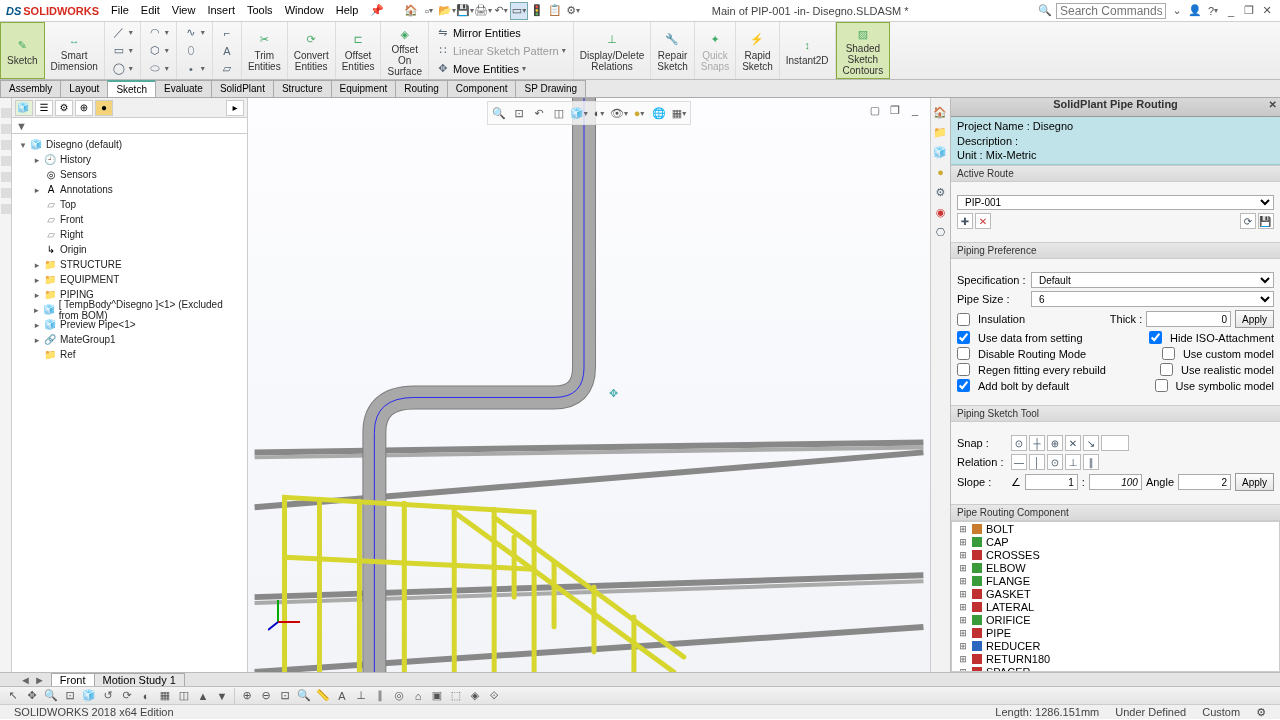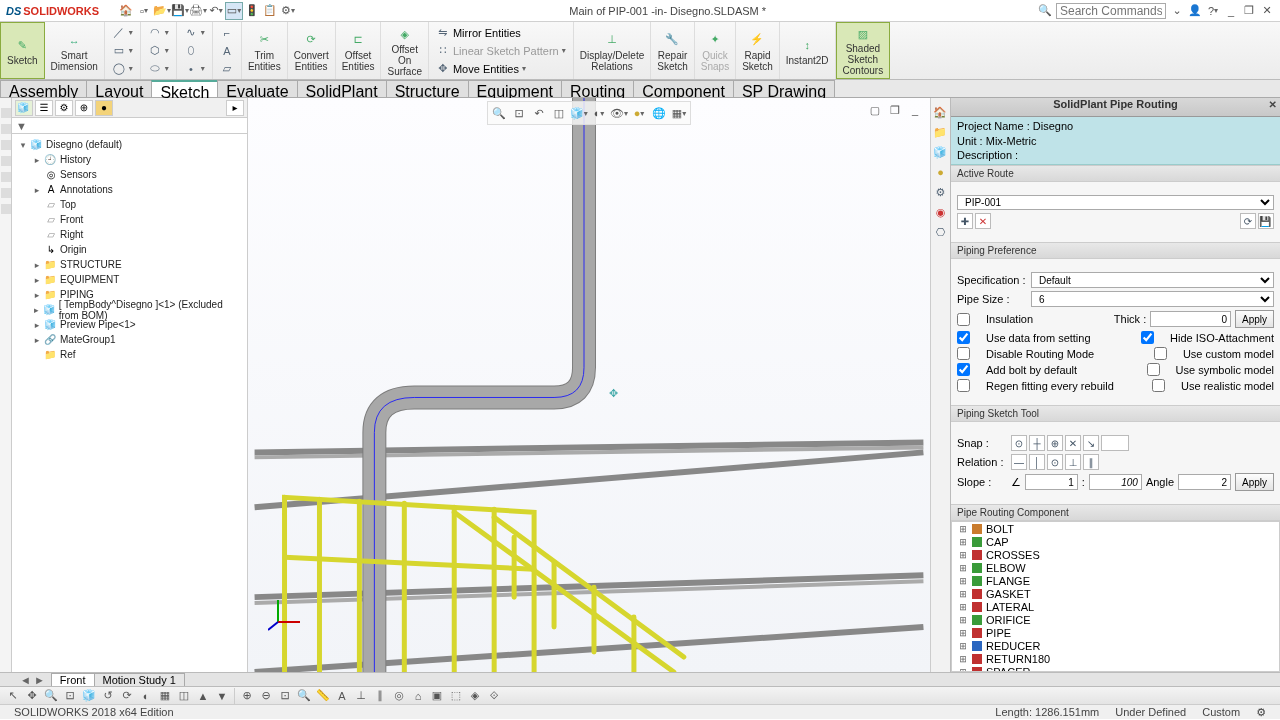--- a/index.html
+++ b/index.html
@@ -20,21 +20,21 @@
 .ribbon { height:58px; background:linear-gradient(#f8f8f8,#ececec); border-bottom:1px solid #bbb; display:flex; align-items:stretch; }
 .ribbon-btn { display:flex; flex-direction:column; align-items:center; justify-content:center; padding:2px 6px; border-right:1px solid #ddd; cursor:pointer; min-width:38px; }
 .ribbon-btn.active { background:#d9e8b7; border:1px solid #8aab3f; }
 .ribbon-ico { width:20px; height:20px; display:flex; align-items:center; justify-content:center; color:#4a6; }
 .ribbon-lbl { font-size:10px; color:#333; line-height:1.1; text-align:center; white-space:pre-line; }
 .ribbon-small { display:flex; flex-direction:column; padding:2px 4px; gap:1px; justify-content:center; border-right:1px solid #ddd; }
 .rsmall { display:flex; align-items:center; gap:3px; font-size:10px; cursor:pointer; height:17px; padding:0 3px; }
 .rico { width:14px; height:14px; display:inline-flex;align-items:center;justify-content:center;color:#567; }
 
 .tabbar { height:18px; background:#e8e8e8; display:flex; border-bottom:1px solid #aaa; }
-.tab { padding:2px 8px; background:#e0e0e0; border:1px solid #aaa; border-bottom:none; margin-right:-1px; font-size:16px; cursor:pointer; }
+.tab { padding:2px 8px; background:#e0e0e0; border:1px solid #aaa; border-bottom:none; margin-right:-1px; font-size:10px; cursor:pointer; }
 .tab.active { background:#fff; border-top:2px solid #5a9; }
 
 .main { display:flex; height:calc(720px - 22px - 58px - 18px - 15px - 18px - 15px); }
 .left-strip { width:12px; background:#f4f4f4; border-right:1px solid #ccc; display:flex; flex-direction:column; gap:6px; padding-top:10px; align-items:center; }
 .left-strip .s { width:10px; height:10px; background:#ddd; }
 .feature-panel { width:236px; background:#fff; border-right:1px solid #ccc; display:flex; flex-direction:column; }
 .fp-tabs { height:20px; background:#f0f0f0; border-bottom:1px solid #ccc; display:flex; align-items:center; gap:2px; padding:0 3px; }
 .fp-tab { width:18px; height:16px; display:inline-flex; align-items:center; justify-content:center; border:1px solid #ccc; background:#fff; font-size:10px; cursor:pointer; }
 .fp-tab.active { background:#e6f2d8; }
 .tree { flex:1; overflow:auto; padding:3px 2px; }
@@ -54,21 +54,21 @@
 
 .task-panel { width:330px; background:#f6f6f6; border-left:1px solid #bbb; display:flex; flex-direction:column; }
 .tp-title { background:linear-gradient(#d8d8d8,#c8c8c8); height:24px; text-align:center; font-size:11px; font-weight:bold; color:#333; border-bottom:1px solid #999; position:relative; }
 .tp-title .x { position:absolute; right:3px; top:1px; color:#444; cursor:pointer; font-size:10px;}
 .tp-info { background:#bfe3e8; padding:2px 6px; font-size:10px; line-height:1.3; border-bottom:1px solid #9cc; }
 .tp-sec-hdr { background:linear-gradient(#e8e8e8,#d8d8d8); padding:2px 6px; font-size:10px; border-top:1px solid #ccc; border-bottom:1px solid #ccc; color:#333; }
 .tp-body { padding:13px 6px; display:flex; flex-direction:column; gap:3px; }
 .tp-row { display:flex; align-items:center; gap:4px; font-size:10px; }
 .tp-input { flex:1; height:16px; border:1px solid #aaa; background:#fff; padding:0 3px; font-size:10px; }
 .tp-btn { height:18px; padding:0 6px; border:1px solid #999; background:linear-gradient(#fdfdfd,#e4e4e4); font-size:10px; cursor:pointer; }
-.tp-chk { display:flex; align-items:center; gap:16px; font-size:10px; }
+.tp-chk { display:flex; align-items:center; gap:8px; font-size:10px; }
 .icon-row { display:flex; gap:2px; align-items:center; }
 .icon-row .ib { width:16px;height:16px;border:1px solid #bbb;display:inline-flex;align-items:center;justify-content:center;background:#fff;cursor:pointer;font-size:10px;color:#456;}
 .comp-tree { border:1px solid #ccc; background:#fff; height:190px; overflow:auto; }
 .comp-row { display:flex; align-items:center; gap:4px; height:13px; padding-left:6px; font-size:10px; cursor:pointer;}
 .ci { width:10px;height:10px;display:inline-block; }
 
 .bottom-tabs { height:14px; background:#e4e4e4; display:flex; align-items:center; border-top:1px solid #bbb; font-size:10px; padding-left:20px; }
 .btab { padding:0 8px; border:1px solid #aaa; border-bottom:none; background:#fff; margin-right:-1px; cursor:pointer;}
 .btab.inactive{background:#e6e6e6;}
 .bottom-toolbar { height:18px; background:linear-gradient(#f4f4f4,#e4e4e4); display:flex; align-items:center; padding:0 4px; gap:1px; border-top:1px solid #bbb;}
@@ -83,20 +83,30 @@
 .pipe-ctr { stroke:#2a2af0; stroke-width:1; fill:none; }
 .beam { stroke:#888; stroke-width:6; fill:none; }
 .beam2 { stroke:#aaa; stroke-width:4; fill:none; }
 .rail { stroke:#d6d62e; stroke-width:5; fill:none; stroke-linecap:round;}
 </style>
 </head>
 <body>
 
 <div class="titlebar">
   <div class="logo"><span class="logo-ds">DS</span> SOLIDWORKS</div>
+  <div class="menu">
+    <span class="menu-item">File</span>
+    <span class="menu-item">Edit</span>
+    <span class="menu-item">View</span>
+    <span class="menu-item">Insert</span>
+    <span class="menu-item">Tools</span>
+    <span class="menu-item">Window</span>
+    <span class="menu-item">Help</span>
+    <span class="menu-item">📌</span>
+  </div>
   <span style="width:12px"></span>
   <span class="tbtn">🏠</span>
   <span class="tbtn">▫<span class="dd">▾</span></span>
   <span class="tbtn">📂<span class="dd">▾</span></span>
   <span class="tbtn">💾<span class="dd">▾</span></span>
   <span class="tbtn">🖨<span class="dd">▾</span></span>
   <span class="tbtn">↶<span class="dd">▾</span></span>
   <span class="tbtn" style="background:#d6e6f6;border-color:#7aa;">▭<span class="dd">▾</span></span>
   <span class="tbtn" style="color:#c33">🚦</span>
   <span class="tbtn">📋</span>
@@ -426,22 +436,22 @@
     <div class="r" style="color:#ca3">●</div>
     <div class="r">⚙</div>
     <div class="r" style="color:#c33">◉</div>
     <div class="r">⎔</div>
   </div>
 
   <div class="task-panel">
     <div class="tp-title"><span>SolidPlant Pipe Routing</span><span class="x">✕</span></div>
     <div class="tp-info">
       <div><span>Project Name :</span> <span>Disegno</span></div>
+      <div><span>Description :</span> <span></span></div>
       <div><span>Unit :</span> <span>Mix-Metric</span></div>
-      <div><span>Description :</span> <span></span></div>
     </div>
     <div class="tp-sec-hdr">Active Route</div>
     <div class="tp-body">
       <select class="tp-input"><option>PIP-001</option></select>
       <div class="icon-row">
         <span class="ib">✚</span>
         <span class="ib" style="color:#c33">✕</span>
         <span style="flex:1"></span>
         <span class="ib">⟳</span>
         <span class="ib">💾</span>
@@ -484,38 +494,38 @@
             <span>Disable Routing Mode</span>
           </label>
         <span style="flex:1"></span>
         <label class="tp-chk">
             <input type="checkbox" style="">
             <span>Use custom model</span>
           </label>
       </div>
       <div class="tp-row">
         <label class="tp-chk">
+            <input type="checkbox" style="">
+            <span>Regen fitting every rebuild</span>
+          </label>
+        <span style="flex:1"></span>
+        <label class="tp-chk">
+            <input type="checkbox" style="">
+            <span>Use realistic model</span>
+          </label>
+      </div>
+      <div class="tp-row">
+        <label class="tp-chk">
             <input type="checkbox" checked="" style="">
             <span>Add bolt by default</span>
           </label>
         <span style="flex:1"></span>
         <label class="tp-chk">
             <input type="checkbox" style="">
             <span>Use symbolic model</span>
-          </label>
-      </div>
-      <div class="tp-row">
-        <label class="tp-chk">
-            <input type="checkbox" style="">
-            <span>Regen fitting every rebuild</span>
-          </label>
-        <span style="flex:1"></span>
-        <label class="tp-chk">
-            <input type="checkbox" style="">
-            <span>Use realistic model</span>
           </label>
       </div>
     </div>
     <div class="tp-sec-hdr">Piping Sketch Tool</div>
     <div class="tp-body">
       <div class="tp-row">
           <span style="width:50px">Snap :</span>
         <div class="icon-row">
           <span class="ib">⊙</span>
           <span class="ib">┼</span>

